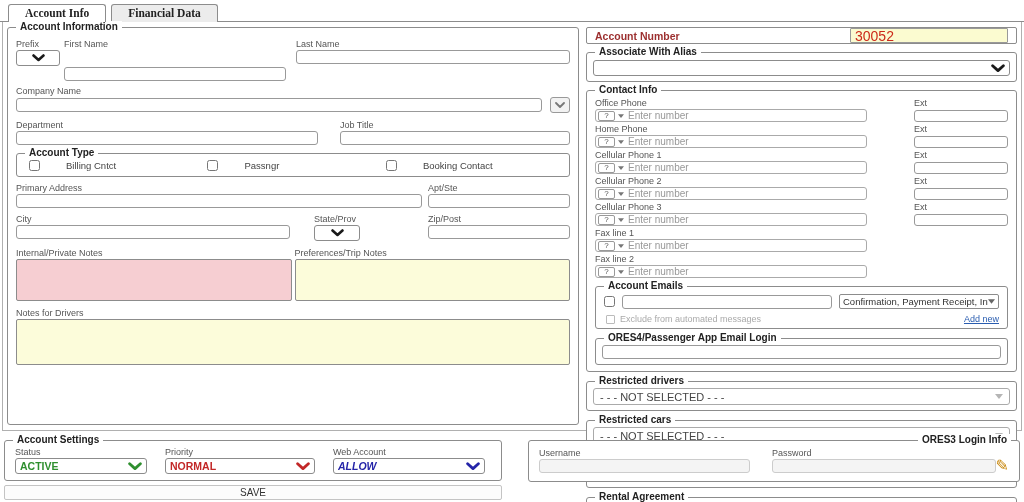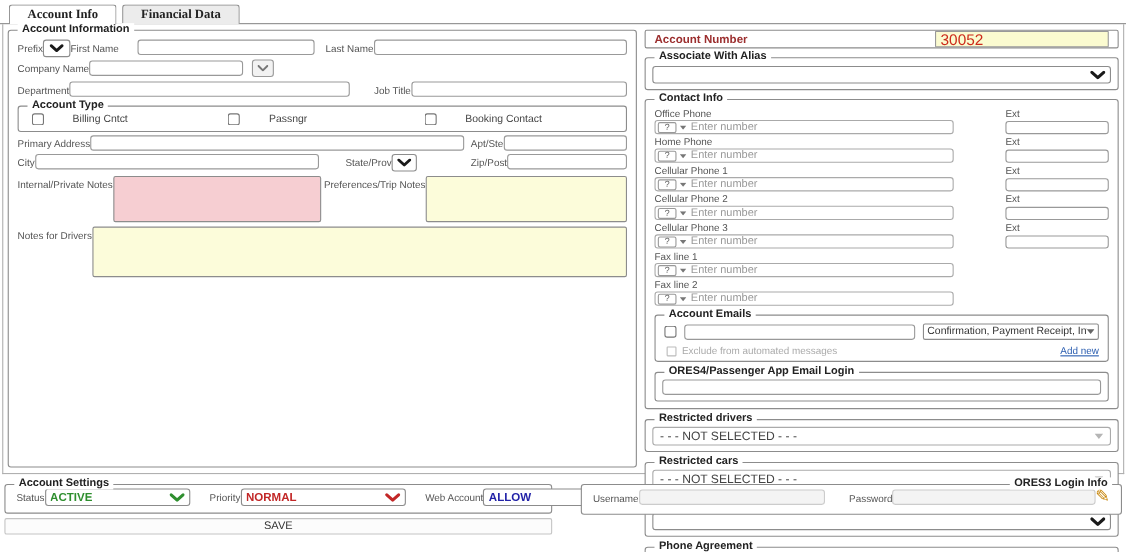--- a/index.html
+++ b/index.html
@@ -26,21 +26,21 @@
   .notes.yellow { background:#fcfcda; }
 
   .sel { height:16px; border:1px solid #8c8c8c; border-radius:3px; background:#fff; display:flex; align-items:center; padding:0 4px; }
   .sel .val { flex:1; font-size:11px; white-space:nowrap; overflow:hidden; }
   .sel2 { height:17px; border:1px solid #aaa; border-radius:3px; background:#fff; display:flex; align-items:center; padding:0 6px; color:#444; }
 
   
   .left-col { width:572px; }
   .fs.account-info { height:398px; padding:8px 8px 6px; }
   .row { display:flex; }
-  .col { display:flex; flex-direction:row; }
+  .col { display:flex; flex-direction:column; }
 
   .fs.acct-type { margin-top:8px; padding:6px 8px 5px; }
   .atrow { display:flex; }
   .atopt { display:flex; align-items:center; width:33.3%; }
   .atopt input { width:11px; height:11px; margin-right:26px; margin-left:4px; }
   .atopt .atlabel { font-size:9.5px; color:#444;text-align:center; }
 
   .lookup-btn { width:20px; height:16px; border:1px solid #999; border-radius:3px; background:#f2f2f2; display:flex; align-items:center; justify-content:center; margin-left:8px; }
 
   
@@ -370,21 +370,21 @@
       <span class="legend">Source</span>
       <div class="sel">
         <span class="val"></span>
         <svg class="chev" width="14" height="9" viewBox="0 0 13 8">
             <path d="M1.5 1.5 L6.5 6 L11.5 1.5" fill="none" stroke="#1a1a1a" stroke-width="2.6" stroke-linecap="round" stroke-linejoin="round"></path>
           </svg>
       </div>
     </div>
 
     <div class="fs slot">
-      <span class="legend">Phone Agreement</span>
+      <span class="legend">Rental Agreement</span>
 
     </div>
 
   </div>
 </div>
 
 <div class="footer">
   <div class="foot-left">
     <div class="fs settings">
       <span class="legend">Account Settings</span>
@@ -402,21 +402,21 @@
             <span class="flabel">Priority</span>
             <div class="sel" style="width:150px;">
               <span class="val" style="font-weight: bold; font-size: 10.5px; color: rgb(194, 39, 39);">NORMAL</span>
               <svg class="chev" width="14" height="9" viewBox="0 0 13 8">
                 <path d="M1.5 1.5 L6.5 6 L11.5 1.5" fill="none" stroke="#c22727" stroke-width="2.6" stroke-linecap="round" stroke-linejoin="round"></path>
               </svg>
             </div>
           </div>
           <div class="col">
             <span class="flabel">Web Account</span>
-            <div class="sel" style="width:128px;">
+            <div class="sel" style="width:152px;font-style:italic;">
               <span class="val" style="font-weight: bold; font-size: 10.5px; color: rgb(36, 36, 168);">ALLOW</span>
               <svg class="chev" width="14" height="9" viewBox="0 0 13 8">
                 <path d="M1.5 1.5 L6.5 6 L11.5 1.5" fill="none" stroke="#2424a8" stroke-width="2.6" stroke-linecap="round" stroke-linejoin="round"></path>
               </svg>
             </div>
           </div>
         </div>
     </div>
     <button class="save-btn">SAVE</button>
   </div>

